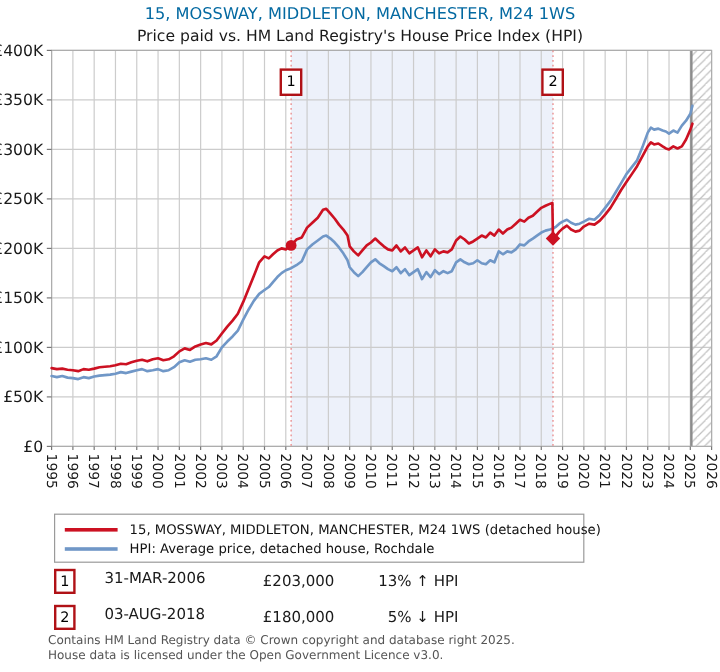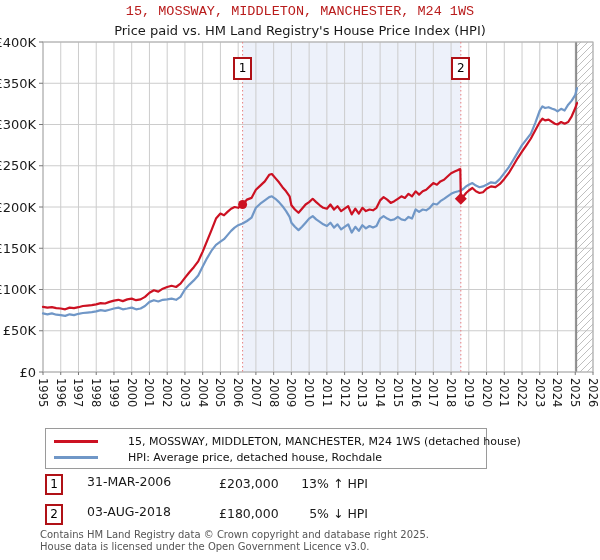--- a/index.html
+++ b/index.html
@@ -2,42 +2,42 @@
 <html><head>
 <meta charset="utf-8">
 <style>
   html,body{margin:0;padding:0;}
   body{
     width:600px;height:560px;position:relative;background:#ffffff;
     font-family:"DejaVu Sans","Liberation Sans",sans-serif;color:#1a1a1a;overflow:hidden;
   }
   .abs{position:absolute;}
   .title-line{left:0;width:600px;text-align:center;white-space:nowrap;}
-  #title1{top:4px;font-size:13.5px;color:#b91c1c;font-family:Liberation Mono, monospace;}
+  #title1{top:4px;font-size:13.5px;color:#0369a1;}
   #title2{top:23px;font-size:13px;color:#1a1a1a;}
   #chart-svg{left:0;top:0;}
   .marker-box{
     top:57px;width:15px;height:19px;background:#fff;border:2px solid #b01116;
     font-size:12px;line-height:19px;text-align:center;color:#000;z-index:3;
   }
   #legend{
     left:45px;top:428px;width:442px;height:41px;border:1px solid #9a9a9a;background:#fff;
     box-sizing:border-box;padding-top:4px;z-index:2;
   }
-  .legend-row{display:flex;align-items:center;height:16px;gap:20px;}
+  .legend-row{display:flex;align-items:center;height:16px;}
   .legend-swatch{width:44px;height:3px;margin:0 10px 0 8px;flex:0 0 auto;}
   .legend-label{font-size:11px;color:#111;white-space:nowrap;}
   .anno-row{left:0;top:0;width:600px;height:22px;}
   .anno-num{
     position:absolute;left:45px;top:0;width:14px;height:17px;border:2px solid #b01116;
     background:#fff;font-size:12px;line-height:17px;text-align:center;color:#000;
   }
   .anno-date{position:absolute;left:87px;top:0;font-size:12.5px;}
   .anno-price{position:absolute;left:219px;top:2px;font-size:12.5px;}
-  .anno-hpi{position:absolute;left:270px;top:2px;width:98px;text-align:right;font-size:12.5px;}
+  .anno-hpi{position:absolute;left:270px;top:2px;width:98px;text-align:right;font-size:12.5px;padding-left:14px;}
   #anno-row-0{top:474px;}
   #anno-row-1{top:504px;}
   #footer{left:40px;top:529px;font-size:10px;line-height:11.5px;color:#555;}
 </style>
 </head>
 <body>
 
 <div class="abs title-line" id="title1">15, MOSSWAY, MIDDLETON, MANCHESTER, M24 1WS</div>
 <div class="abs title-line" id="title2">Price paid vs. HM Land Registry's House Price Index (HPI)</div>
 

